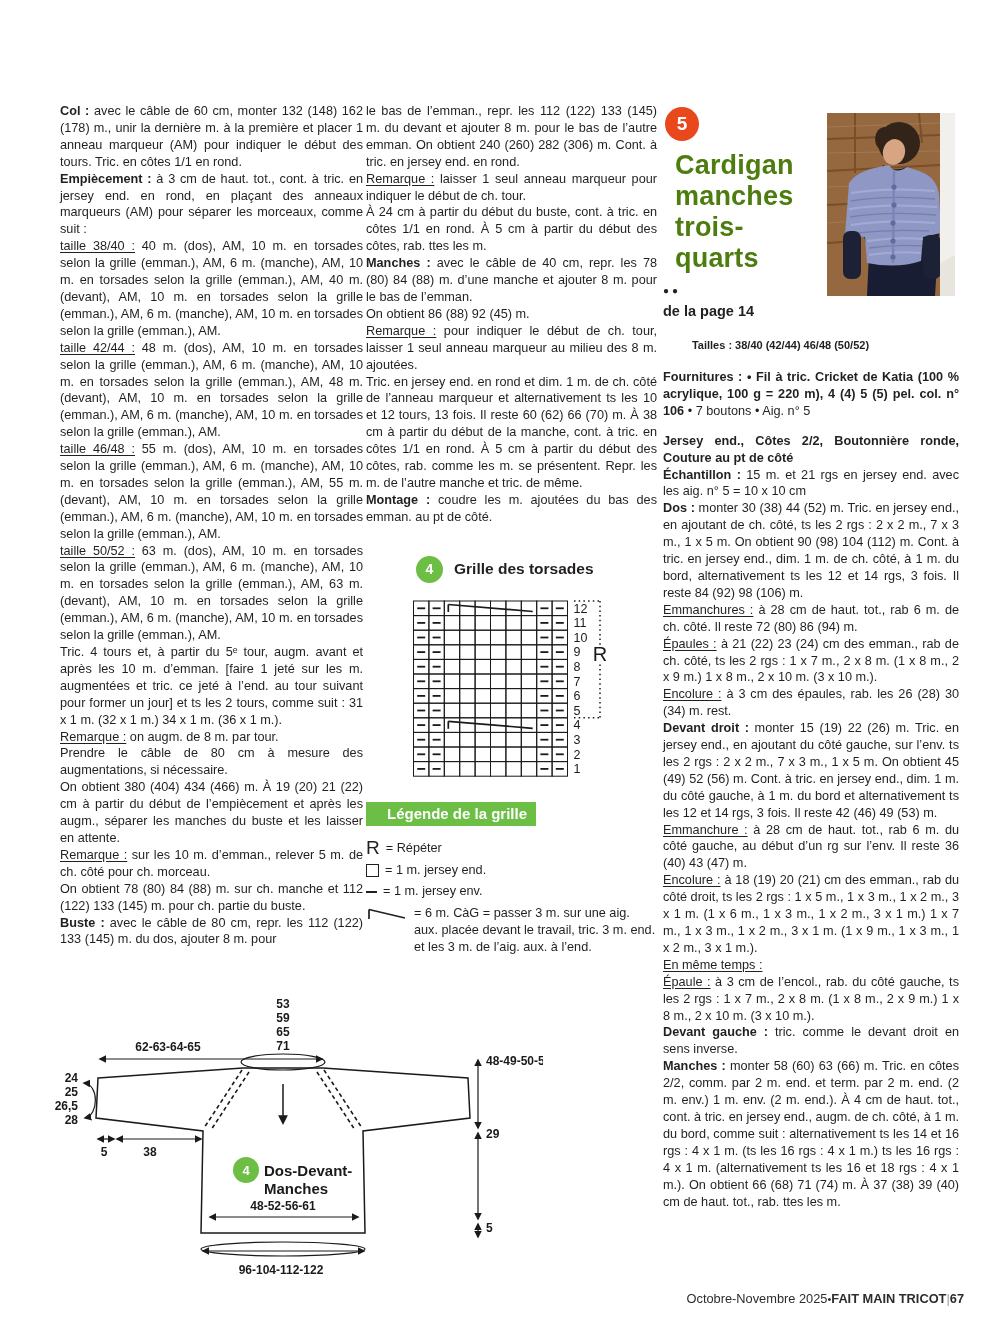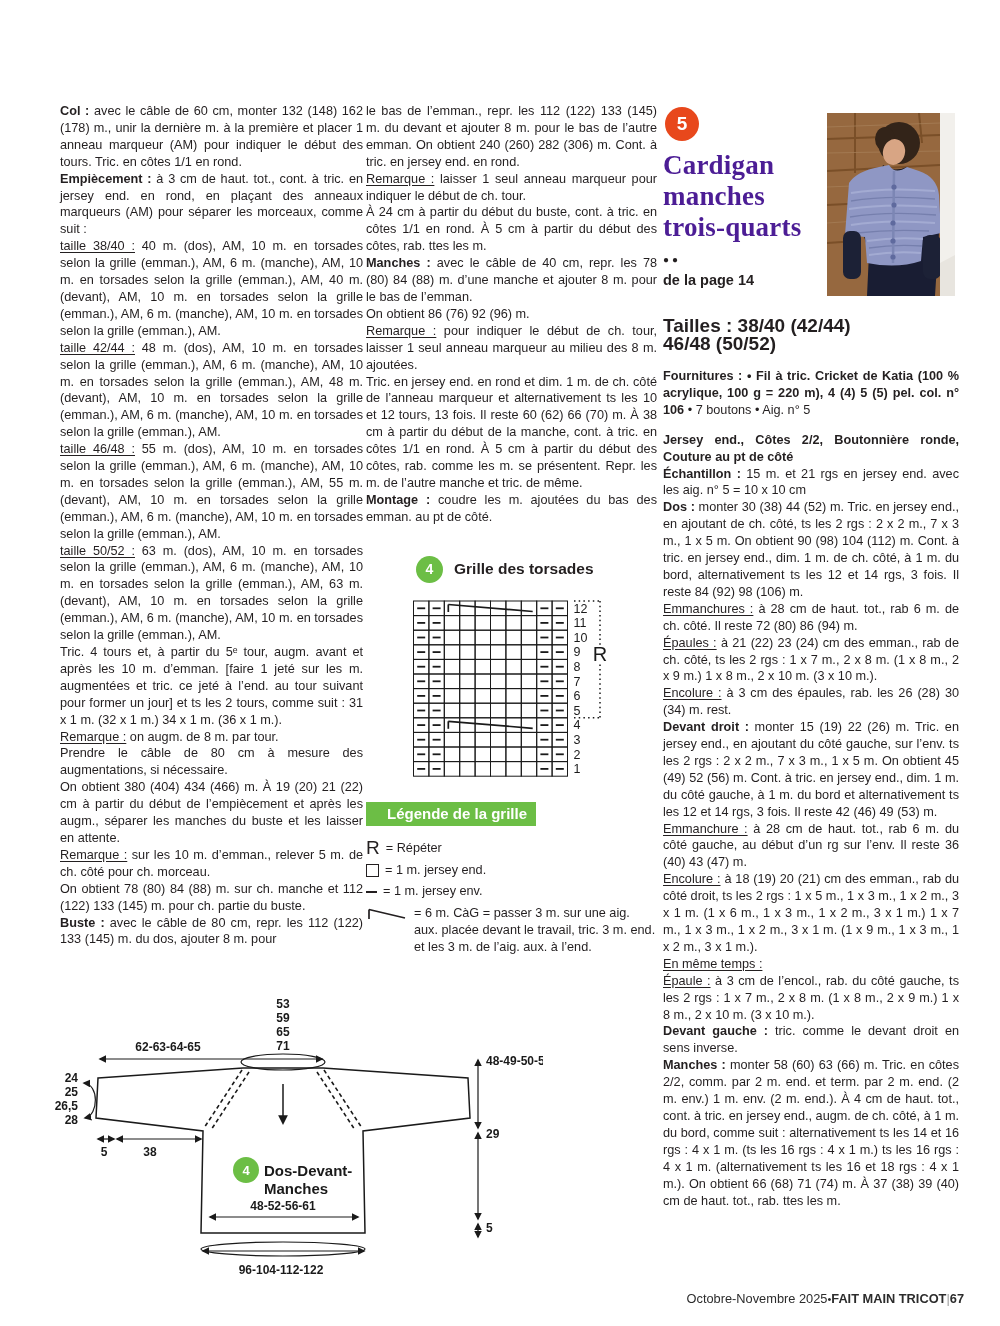--- a/index.html
+++ b/index.html
@@ -28,26 +28,26 @@
   #legend-items{margin-top:14px;}
   .legend-row{display:flex;align-items:flex-start;gap:6px;margin-bottom:5px;
     font-size:12.7px;line-height:16.9px;}
   .sym-R{font-size:19px;line-height:15px;font-weight:400;}
   .sym-square{display:inline-block;width:11px;height:11px;border:1.4px solid #231f20;margin-top:2px;}
   .sym-dash{display:inline-block;width:11px;border-top:2.2px solid #231f20;margin-top:8px;}
   .pattern-header{display:flex;align-items:flex-start;}
   .pattern-header-left{width:164px;flex:0 0 auto;}
   .pattern-num{width:34px;height:34px;border-radius:50%;color:#fff;font-weight:bold;
     font-size:19px;display:flex;align-items:center;justify-content:center;margin:4px 0 9px 2px;}
-  .pattern-title{font-family:Liberation Serif, serif;font-weight:bold;
-    font-size:27px;line-height:31px;letter-spacing:0.2px;color:#4c1d95;}
+  .pattern-title{font-family:Liberation Sans, sans-serif;font-weight:bold;
+    font-size:27px;line-height:31px;letter-spacing:0.2px;color:#4d7c0f;margin-left:12px;}
   .difficulty{font-size:10px;letter-spacing:3px;margin-top:11px;}
   .page-ref{font-weight:bold;font-size:14.5px;margin-top:7px;}
   .photo-wrap{margin-top:10px;margin-left:0;}
-  .sizes{font-weight:bold;font-size:19px;line-height:18px;margin-top:17px;width:235px;}
+  .sizes{font-weight:bold;font-size:11px;line-height:18px;margin-top:17px;width:235px;text-align:center;}
   #col3-paras{margin-top:15px;}
   .footer{position:absolute;top:1291px;right:36px;display:flex;gap:0;
     align-items:baseline;font-size:12.8px;color:#2c2c2c;}
   .footer .mag,.footer .pg{font-weight:bold;text-align:center;}
   .footer .dot{font-size:11px;}
   .footer .bar{color:#9b9b9b;}
   svg text{font-family:"Liberation Sans","DejaVu Sans",sans-serif;
     font-size:12px;font-weight:bold;fill:#1a1a1a;}
   svg text.fig-num{fill:#ffffff;font-size:13px;}
   svg text.part-label{font-size:15px;}
@@ -72,21 +72,21 @@
     <p class="para">On obtient 78 (80) 84 (88) m. sur ch. manche et 112 (122) 133 (145) m. pour ch. partie du buste.</p>
     <p class="para"><span class="lead-b">Buste :</span> avec le câble de 80 cm, repr. les 112 (122) 133 (145) m. du dos, ajouter 8 m. pour</p>
   </div>
 
 <div class="col" id="col2">
   <div id="col2-paras">
       <p class="para">le bas de l’emman., repr. les 112 (122) 133 (145) m. du devant et ajouter 8 m. pour le bas de l’autre emman. On obtient 240 (260) 282 (306) m. Cont. à tric. en jersey end. en rond.</p>
       <p class="para"><span class="lead-u">Remarque :</span> laisser 1 seul anneau marqueur pour indiquer le début de ch. tour.</p>
       <p class="para">À 24 cm à partir du début du buste, cont. à tric. en côtes 1/1 en rond. À 5 cm à partir du début des côtes, rab. ttes les m.</p>
       <p class="para"><span class="lead-b">Manches :</span> avec le câble de 40 cm, repr. les 78 (80) 84 (88) m. d’une manche et ajouter 8 m. pour le bas de l’emman.</p>
-      <p class="para">On obtient 86 (76) 92 (96) m.</p>
+      <p class="para">On obtient 86 (88) 92 (45) m.</p>
       <p class="para"><span class="lead-u">Remarque :</span> pour indiquer le début de ch. tour, laisser 1 seul anneau marqueur au milieu des 8 m. ajoutées.</p>
       <p class="para">Tric. en jersey end. en rond et dim. 1 m. de ch. côté de l’anneau marqueur et alternativement ts les 10 et 12 tours, 13 fois. Il reste 60 (62) 66 (70) m. À 38 cm à partir du début de la manche, cont. à tric. en côtes 1/1 en rond. À 5 cm à partir du début des côtes, rab. comme les m. se présentent. Repr. les m. de l’autre manche et tric. de même.</p>
       <p class="para"><span class="lead-b">Montage :</span> coudre les m. ajoutées du bas des emman. au pt de côté.</p>
     </div>
 
   <div class="chart-heading">
     <span class="fig-circle" id="grid-fig-circle" style="background: rgb(108, 190, 69);">4</span>
     <span>Grille des torsades</span>
   </div>
 

